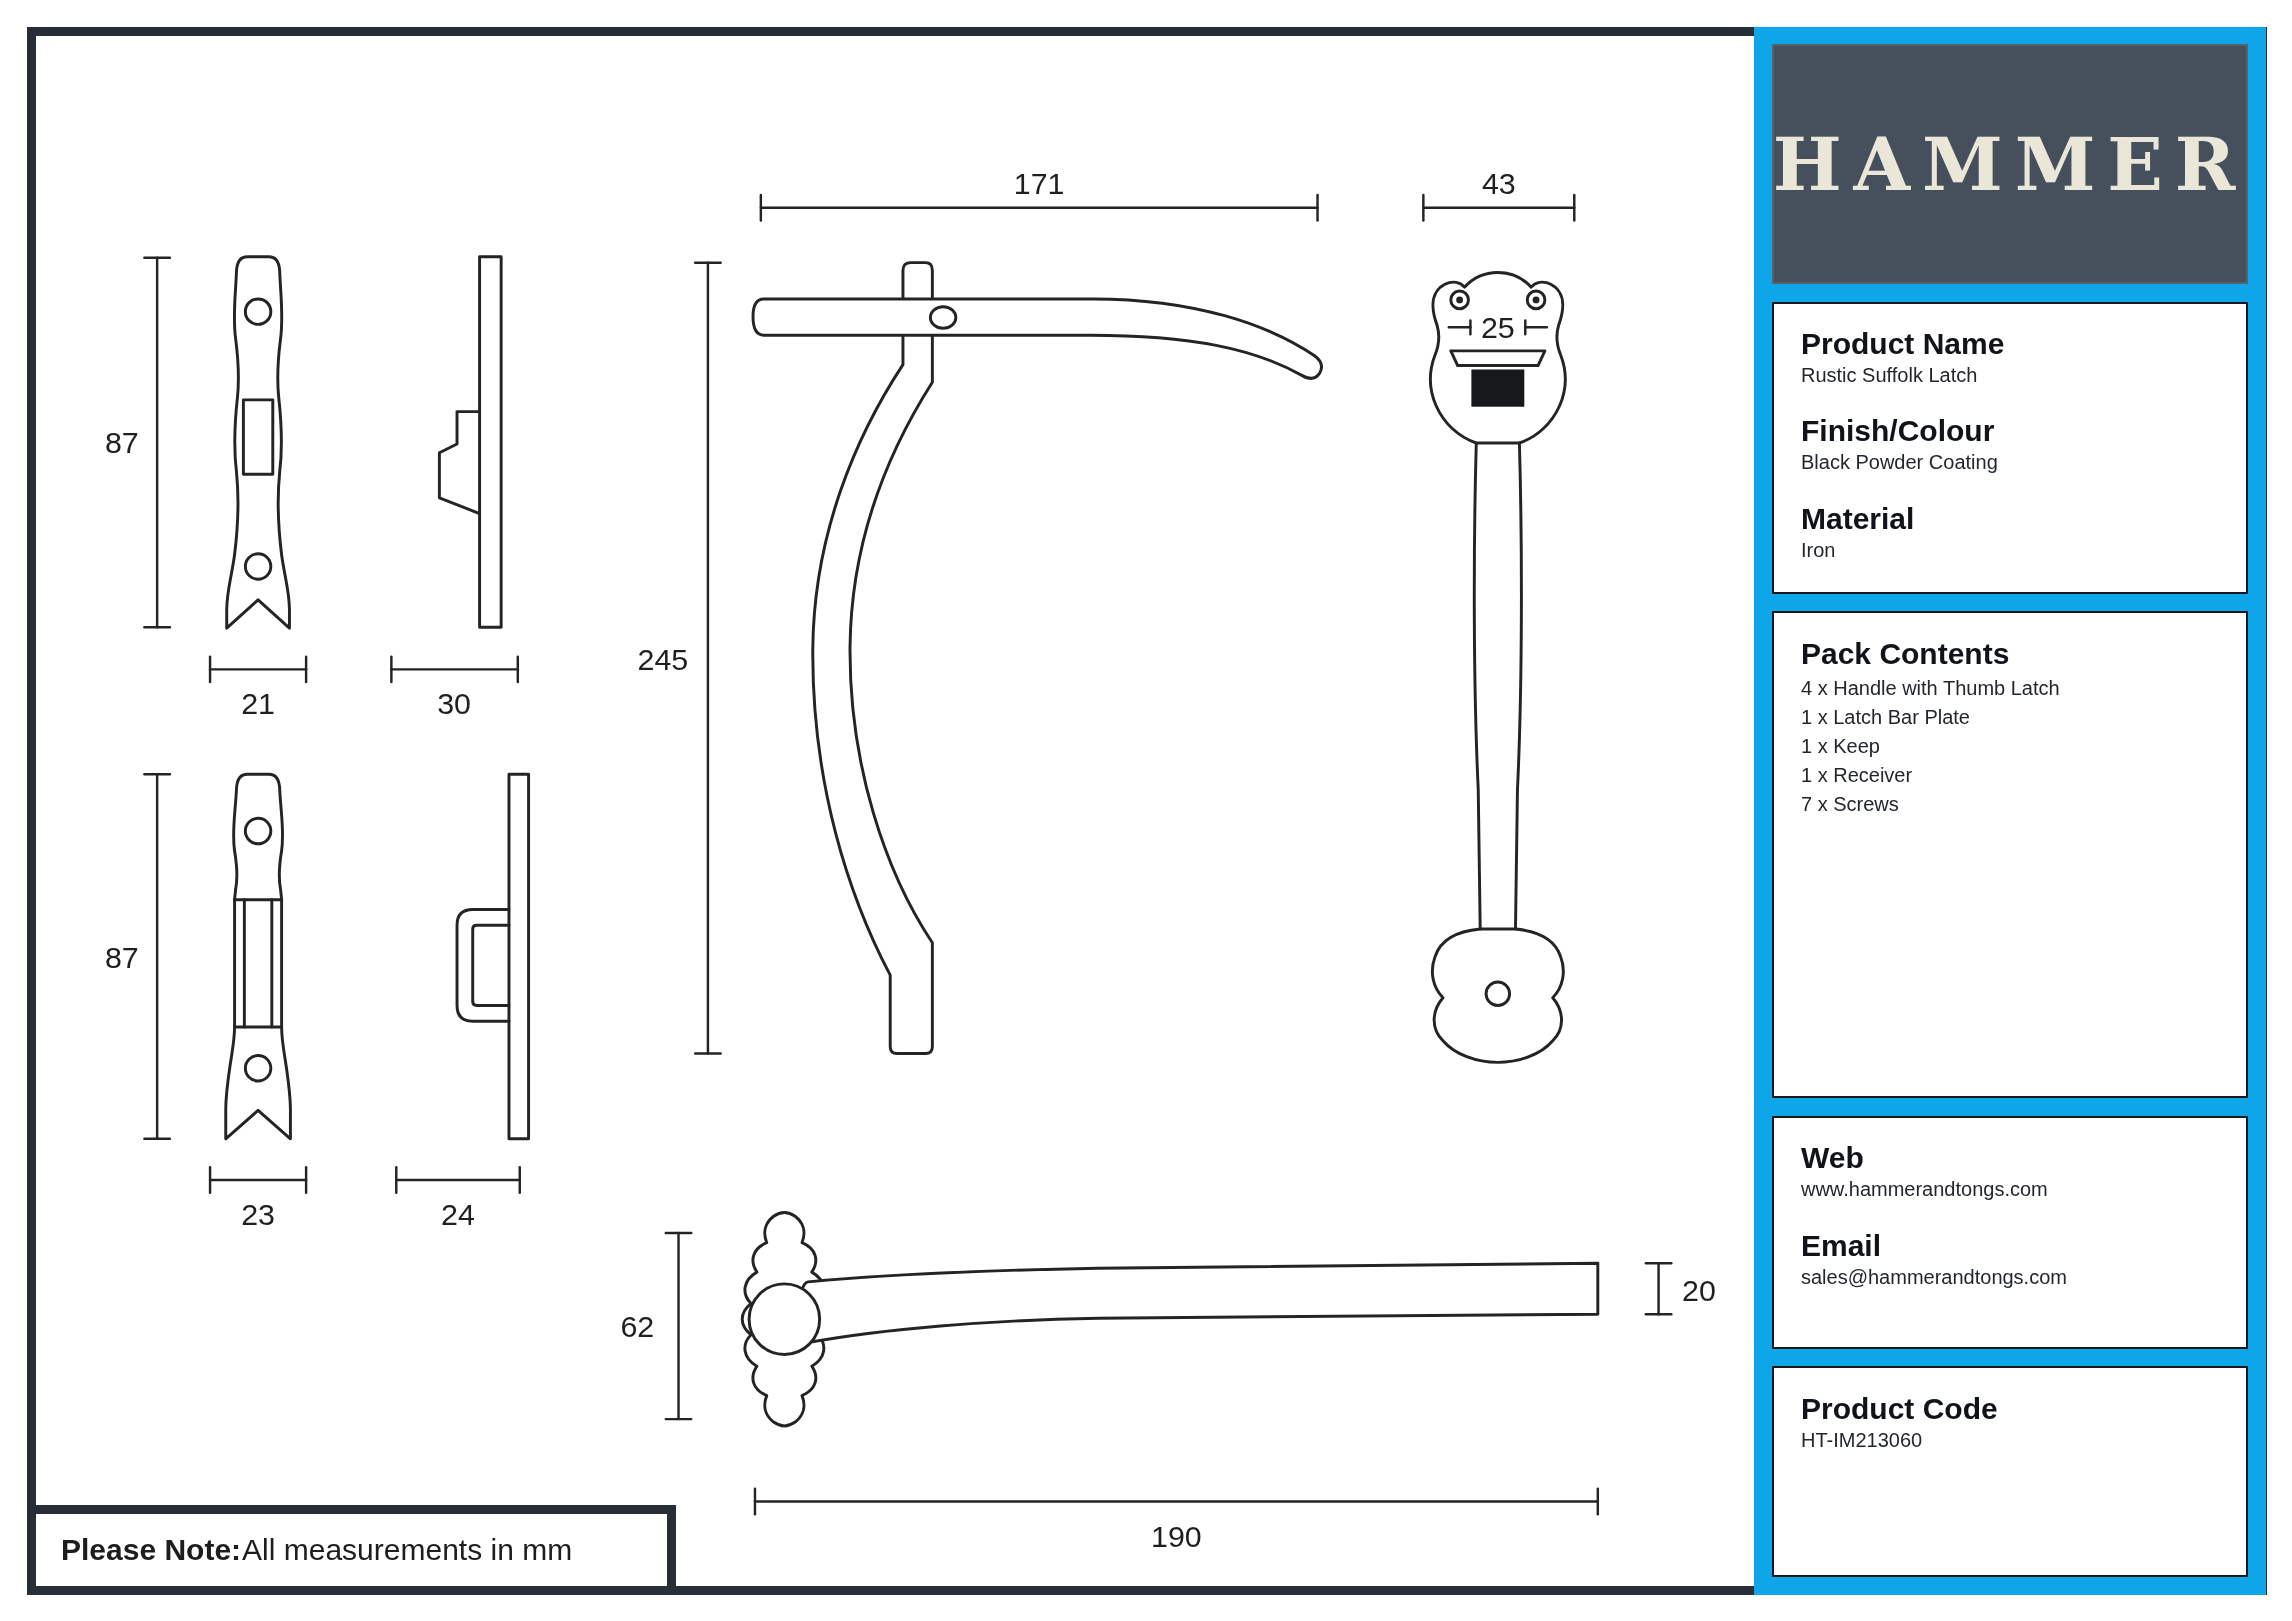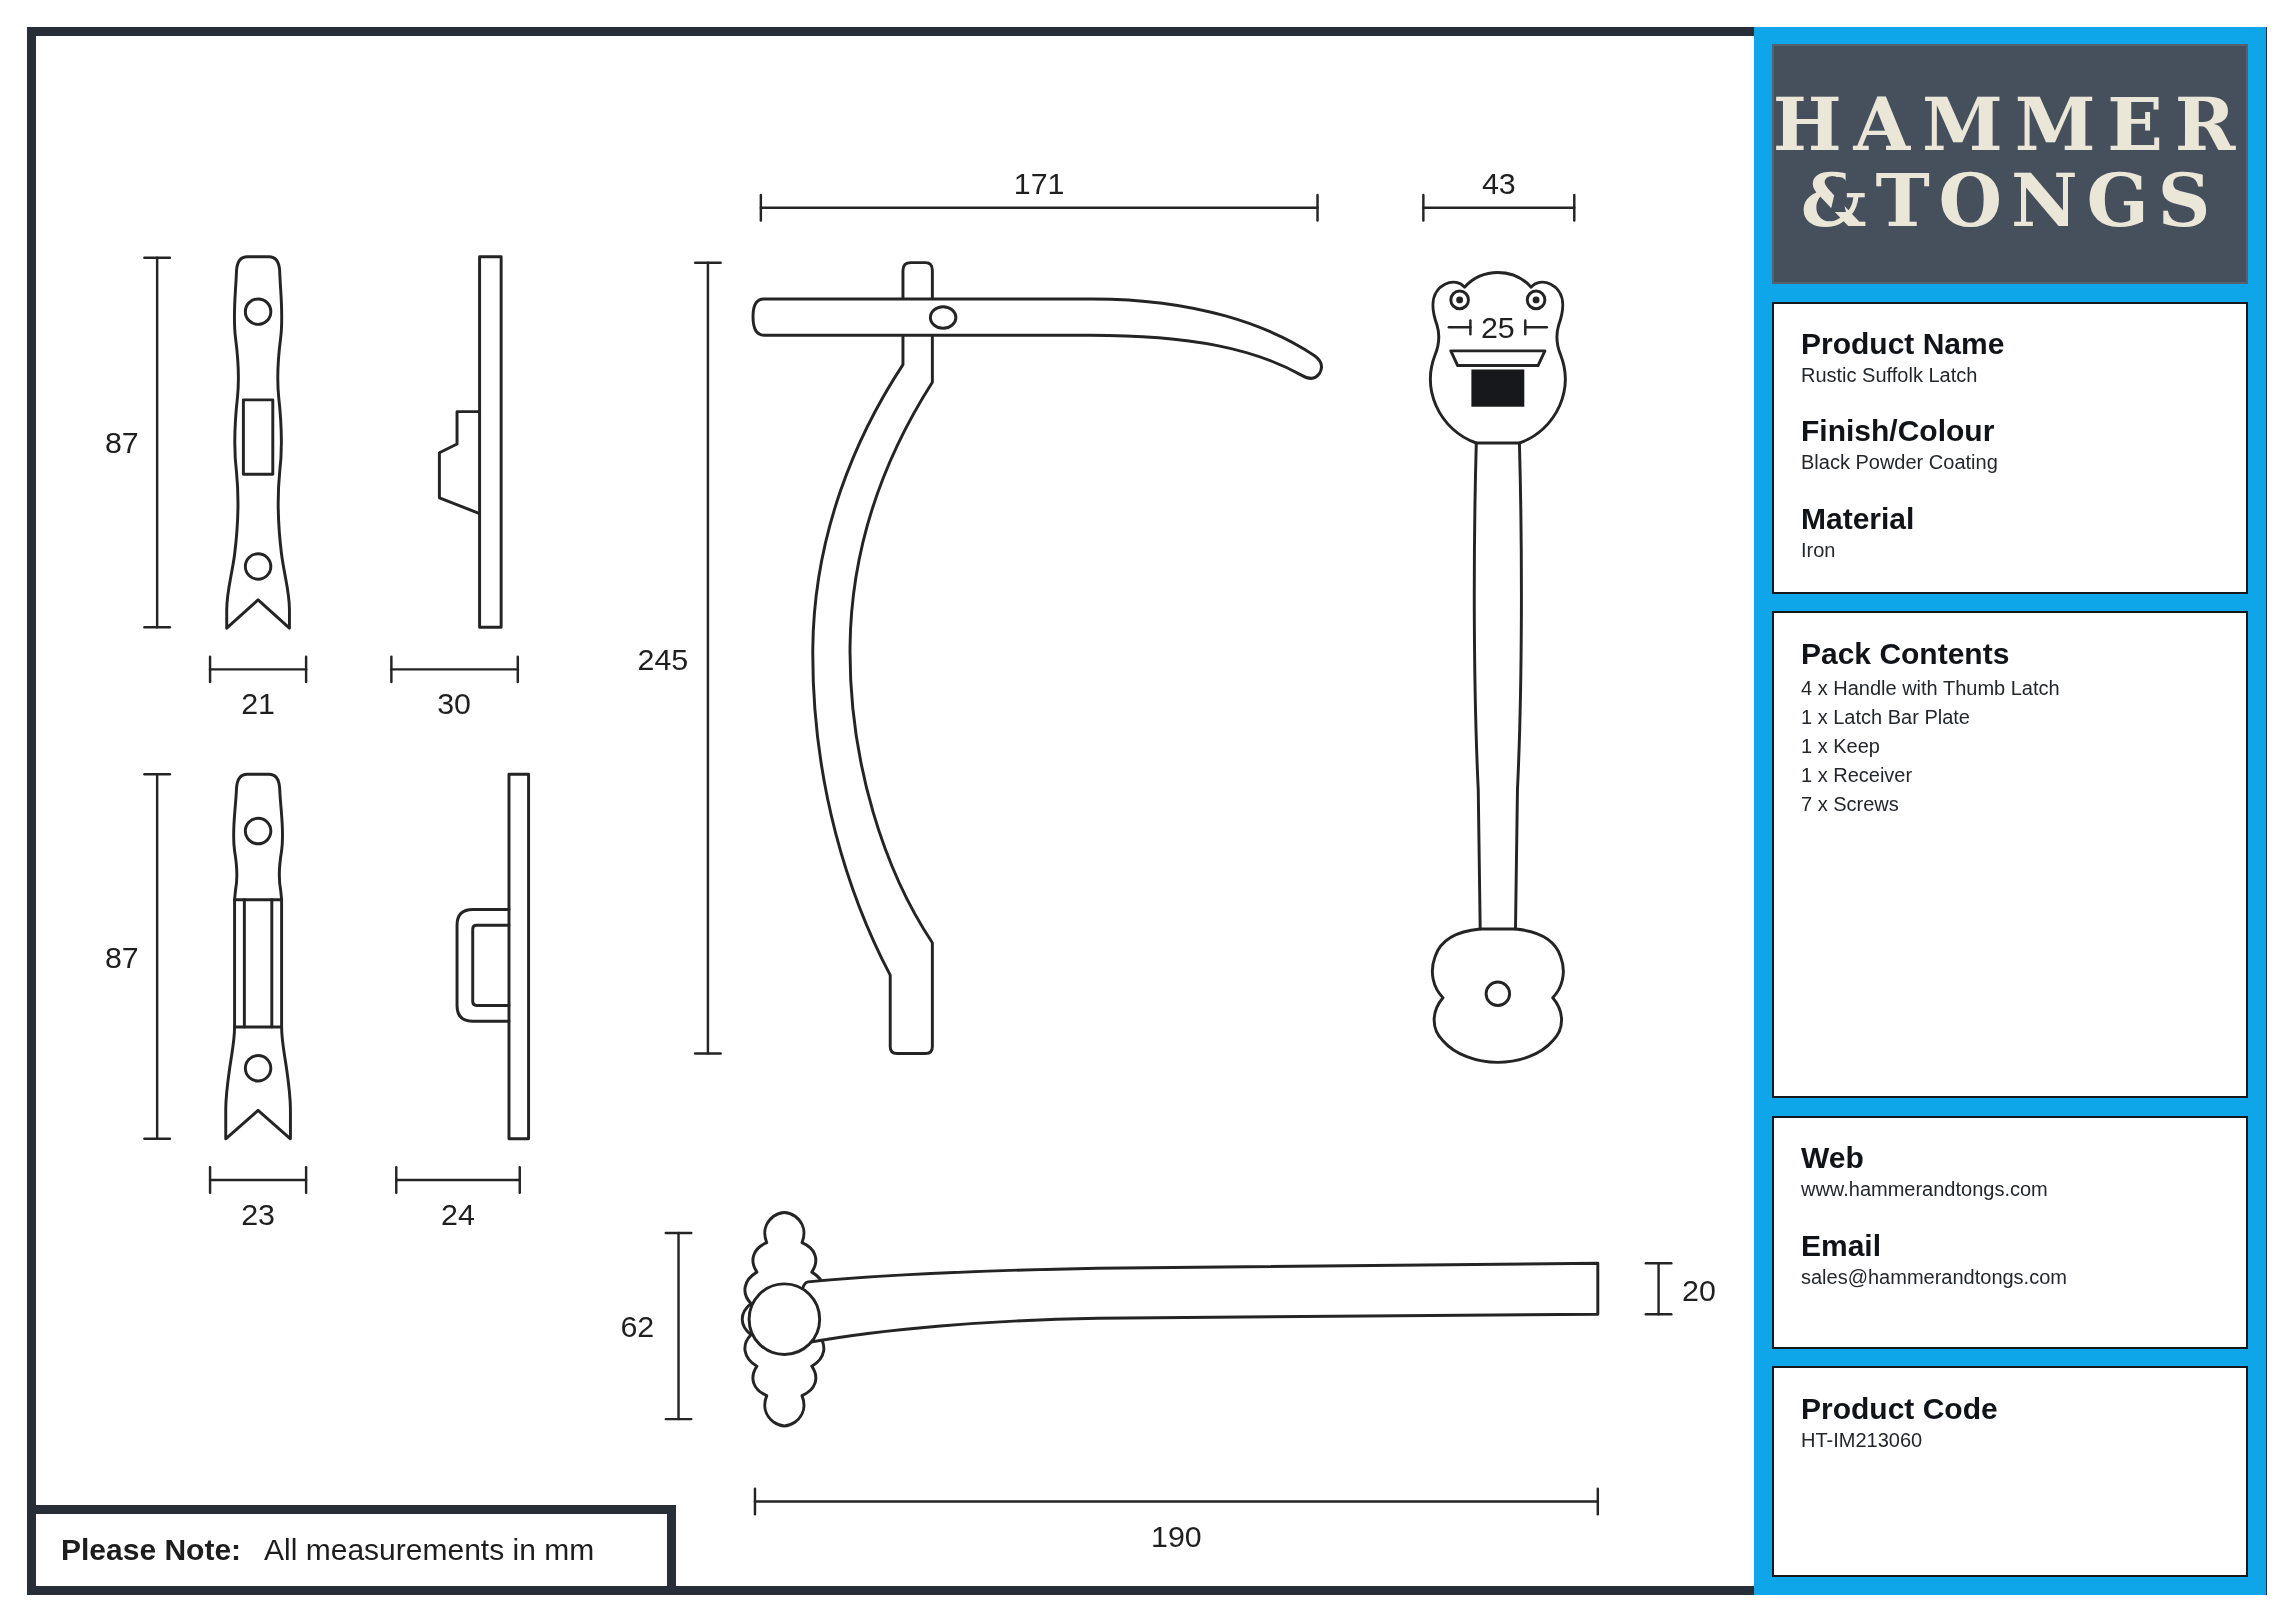--- a/index.html
+++ b/index.html
@@ -38,21 +38,21 @@
   .h-contact { height:233px; }
   .h-code { flex:1; }
   .pack-list .value { line-height:1.45; }
   .pack-title { margin-bottom:7.8px; }
 
   .note {
     position:absolute; left:26.5px; bottom:26.5px; width:649px; height:90px;
     background:#ffffff; border:9.8px solid #272e38;
     display:flex; align-items:center; padding-left:25.5px; font-size:30px; color:#1d1d1d;
   }
-  .note .note-label { font-weight:bold; margin-right:23px; }
+  .note .note-label { font-weight:bold; margin-right:1px; }
 </style>
 </head>
 <body>
 
 <div class="page">
 
   <div class="frame"></div>
 
   <svg class="drawings" width="2293" height="1621" viewBox="0 0 2339 1654">
     <g stroke="#242424" stroke-width="3" fill="none" stroke-linecap="round" stroke-linejoin="round">
@@ -192,30 +192,20 @@
           <text x="1716" y="1327" text-anchor="start" stroke="none" fill="#1f1f1f">20</text>
         </g>
       </g>
     </g>
   </svg>
 
   <aside class="sidebar">
 
     <div class="logo-card">
       <div class="logo-line1">HAMMER</div>
-      <div class="logo-line2">
-        <span class="amp-wrap">
-          <span>&amp;</span>
-          <span class="keyhole">
-            <span class="kh-circle"></span>
-            <span class="kh-stem"></span>
-          </span>
-        </span>
-        <span>TONGS</span>
-      </div>
     </div>
 
     <div class="card h-product">
       <div class="field">
         <div class="label">Product Name</div>
         <div class="value">Rustic Suffolk Latch</div>
       </div>
       <div class="field">
         <div class="label">Finish/Colour</div>
         <div class="value">Black Powder Coating</div>

